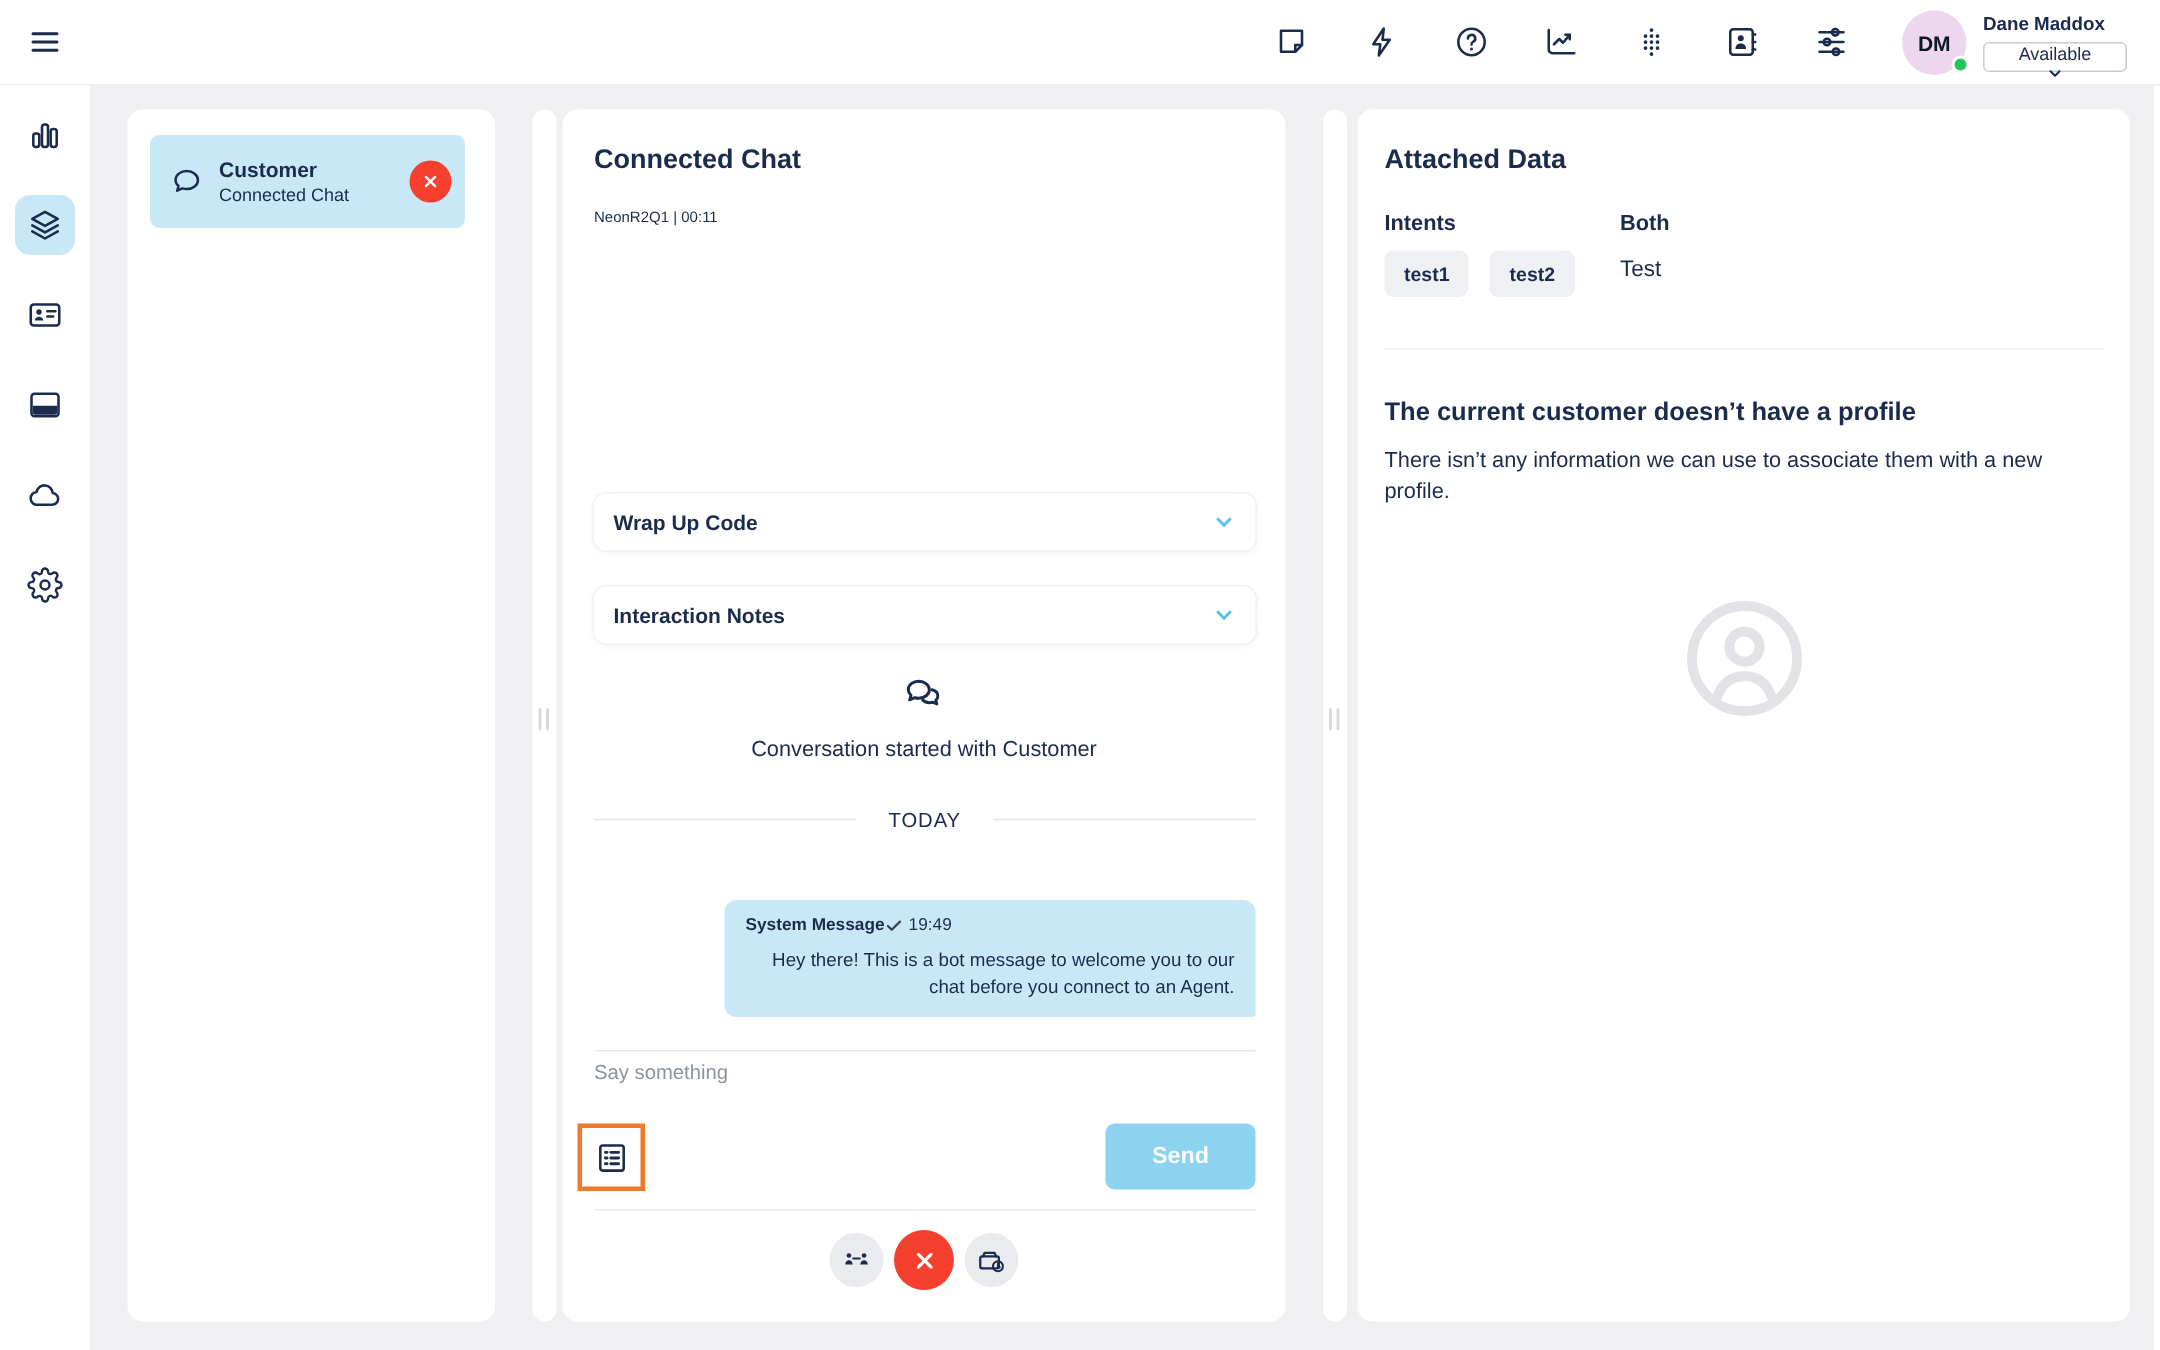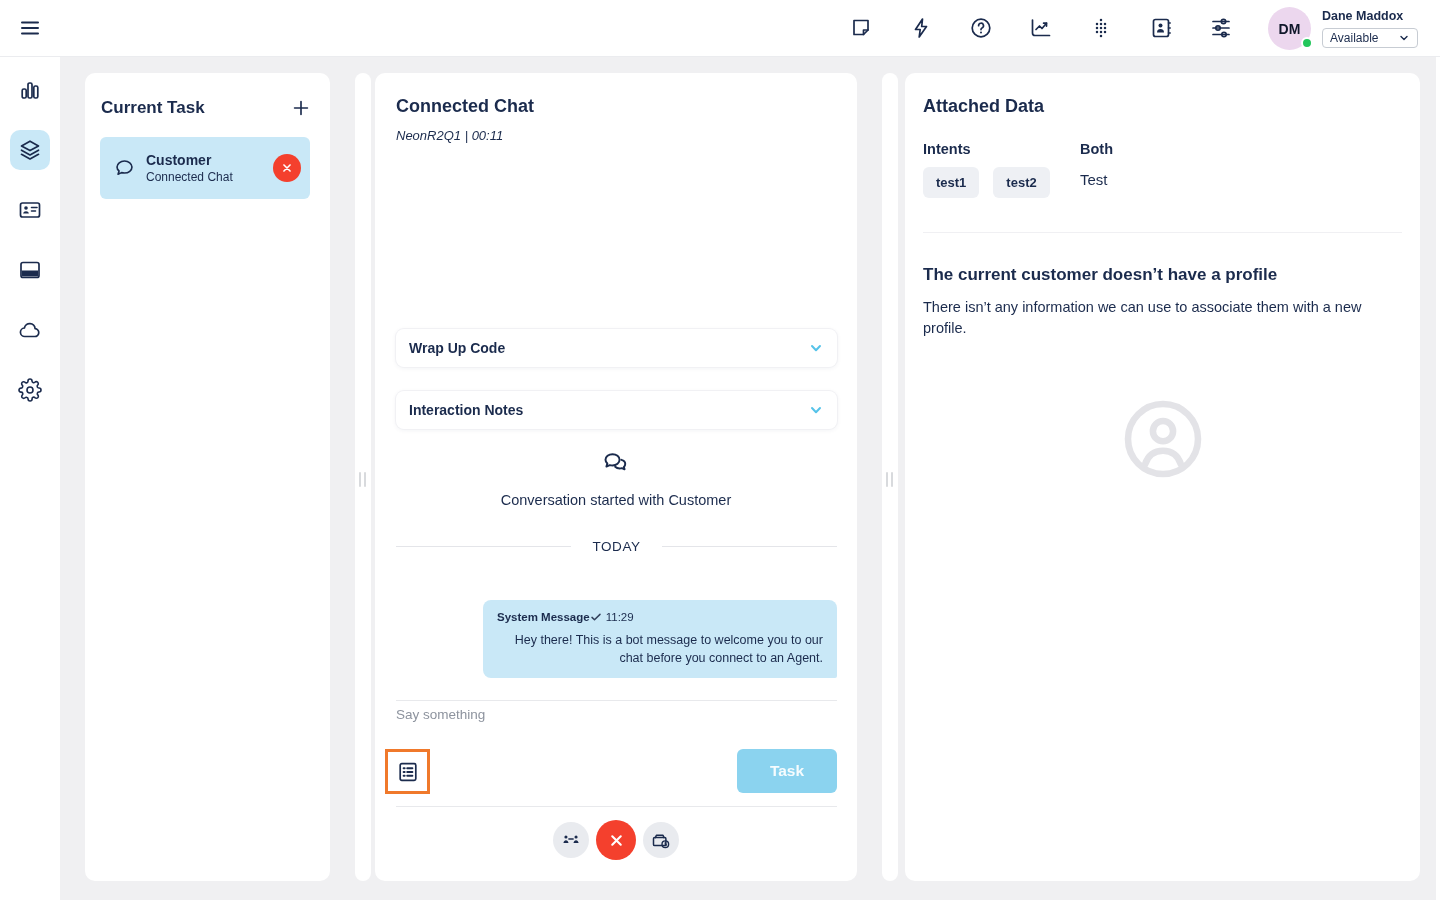--- a/index.html
+++ b/index.html
@@ -14,21 +14,21 @@
   .fillnavy { fill:#1b2b4d; stroke:none; }
 
   
   .topbar { position:absolute; left:0; top:0; width:1440px; height:57px; background:#fff; border-bottom:1px solid #ebecef; z-index:10; }
   .hamburger { position:absolute; left:15px; top:13px; width:30px; height:30px; display:flex; align-items:center; justify-content:center; cursor:pointer; background:none; border:none; }
   .topbar-icons { position:absolute; left:849px; top:16px; display:flex; gap:36px; }
   .tb-btn { width:24px; height:24px; background:none; border:none; cursor:pointer; padding:0; }
   .avatar { position:absolute; left:1268px; top:7px; width:43px; height:43px; border-radius:50%; background:#ecd7ee; display:flex; align-items:center; justify-content:center; font-size:14px; font-weight:bold; color:#0f172a; }
   .status-dot { position:absolute; right:-2px; bottom:1px; width:12px; height:12px; border-radius:50%; background:#23c65b; border:2px solid #fff; }
   .user-name { position:absolute; left:1322px; top:9px; font-size:12.5px; font-weight:bold; }
-  .status-select { position:absolute; left:1322px; top:28px; width:96px; height:20px; border:1px solid #c7ccd3; border-radius:4px; background:#fff; font-size:12px; display:flex; align-items:center; justify-content:space-between; padding:0 7px; cursor:pointer; }
+  .status-select { position:absolute; left:1322px; top:28px; width:96px; height:20px; border:1px solid #c7ccd3; border-radius:4px; background:#fff; font-size:12px; display:flex; align-items:center; justify-content:space-between; padding:0 7px; cursor:pointer;flex-direction:column; }
 
   
   .sidebar { position:absolute; left:0; top:57px; width:60px; height:843px; background:#fff; z-index:5; }
   .side-btn { position:absolute; left:10px; width:40px; height:40px; border-radius:10px; background:none; border:none; display:flex; align-items:center; justify-content:center; cursor:pointer; }
   .side-btn.active { background:#c9e8f7; }
 
   
   .main { position:absolute; left:60px; top:57px; width:1380px; height:843px; background:#f0f0f2; }
   .scroll-strip { position:absolute; right:0; top:0; width:4px; height:843px; background:#fff; }
   .panel { position:absolute; top:16px; height:808px; background:#fff; border-radius:10px; }
@@ -45,21 +45,21 @@
   .task-title { font-size:17px; font-weight:bold; }
   .add-btn { width:24px; height:24px; background:none; border:none; cursor:pointer; padding:0; }
   .task-item { margin:17px 20px 0 15px; background:#c9e8f7; border-radius:6px; height:62px; display:flex; align-items:center; padding:0 9px 0 13px; gap:10px; cursor:pointer; }
   .task-name { font-size:14px; font-weight:bold; }
   .task-type { font-size:12px; margin-top:2px; }
   .task-close { margin-left:auto; width:28px; height:28px; border-radius:50%; background:#f4402d; border:none; display:flex; align-items:center; justify-content:center; cursor:pointer; flex:none; }
 
   
   .panel-chat > * { position:absolute; }
   .chat-title { left:21px; top:23px; font-size:18px; font-weight:bold; }
-  .chat-session { left:21px; top:55px; font-size:13px;font-style:italic; }
+  .chat-session { left:21px; top:67px; font-size:10px; }
   .accordion { left:21px; width:441px; height:38px; background:#fff; border-radius:8px; box-shadow:0 0 0 1px #f1f1f4, 0 1px 5px rgba(20,40,80,.07); display:flex; align-items:center; justify-content:space-between; padding:0 13px; cursor:pointer; }
   .accordion-label { font-size:14px; font-weight:bold; }
   .acc-1 { top:256px; } .acc-2 { top:318px; }
   .convo { left:0; width:482px; top:378px; text-align:center; }
   .convo svg { margin:0 auto; }
   .convo-text { margin-top:15px; font-size:14.5px; }
   .today { left:21px; width:441px; top:466px; display:flex; align-items:center; gap:21px; font-size:13.5px; letter-spacing:.6px; }
   .today i { flex:1; height:1px; background:#e4e5e9; }
   .bubble { left:108px; width:354px; top:527px; height:78px; background:#c9e8f7; border-radius:8px 8px 2px 8px; padding:11px 14px 0 14px; }
   .bubble-head { display:flex; align-items:center; }
@@ -242,30 +242,20 @@
           <circle class="stroke" style="stroke-width:1.6" cx="12" cy="12" r="3"></circle>
           <path class="stroke" style="stroke-width:1.6" d="M19.4 15a1.65 1.65 0 0 0 .33 1.82l.06.06a2 2 0 0 1 0 2.83 2 2 0 0 1-2.83 0l-.06-.06a1.65 1.65 0 0 0-1.82-.33 1.65 1.65 0 0 0-1 1.51V21a2 2 0 0 1-2 2 2 2 0 0 1-2-2v-.09A1.65 1.65 0 0 0 9 19.4a1.65 1.65 0 0 0-1.82.33l-.06.06a2 2 0 0 1-2.83 0 2 2 0 0 1 0-2.83l.06-.06a1.65 1.65 0 0 0 .33-1.82 1.65 1.65 0 0 0-1.51-1H3a2 2 0 0 1-2-2 2 2 0 0 1 2-2h.09A1.65 1.65 0 0 0 4.6 9a1.65 1.65 0 0 0-.33-1.82l-.06-.06a2 2 0 0 1 0-2.83 2 2 0 0 1 2.83 0l.06.06a1.65 1.65 0 0 0 1.82.33H9a1.65 1.65 0 0 0 1-1.51V3a2 2 0 0 1 2-2 2 2 0 0 1 2 2v.09a1.65 1.65 0 0 0 1 1.51 1.65 1.65 0 0 0 1.82-.33l.06-.06a2 2 0 0 1 2.83 0 2 2 0 0 1 0 2.83l-.06.06a1.65 1.65 0 0 0-.33 1.82V9a1.65 1.65 0 0 0 1.51 1H21a2 2 0 0 1 2 2 2 2 0 0 1-2 2h-.09a1.65 1.65 0 0 0-1.51 1z"></path>
         </svg>
     </span>
   </button>
 </nav>
 
 <main class="main">
 
   <section class="panel panel-task">
-    <div class="task-head">
-      <span class="task-title">Current Task</span>
-      <button class="add-btn">
-        <span>
-          <svg width="22" height="22" viewBox="0 0 24 24">
-              <path class="stroke" style="stroke-width:1.8" d="M12 5v14M5 12h14"></path>
-            </svg>
-        </span>
-      </button>
-    </div>
     <div class="task-item">
       <span>
         <svg width="23" height="23" viewBox="0 0 24 24">
             <path class="stroke" d="M12 4.2c-4.3 0-7.8 2.8-7.8 6.2 0 1.6.8 3.1 2.1 4.2l-1 3.3 3.6-1.6c.97.3 2 .45 3.1.45 4.3 0 7.8-2.8 7.8-6.2S16.3 4.2 12 4.2z"></path>
           </svg>
       </span>
       <span>
         <div class="task-name">Customer</div>
         <div class="task-type">Connected Chat</div>
       </span>
@@ -325,41 +315,41 @@
 
     <div class="bubble">
       <div class="bubble-head">
         <span class="bubble-sender">System Message</span>
         <span class="bubble-meta">
           <span>
             <svg width="12" height="12" viewBox="0 0 12 12">
                 <path d="m2 6.4 2.5 2.4L10 3.4" fill="none" stroke="#33415c" stroke-width="1.5" stroke-linecap="round" stroke-linejoin="round"></path>
               </svg>
           </span>
-          <span>11:29</span>
+          <span>19:49</span>
         </span>
       </div>
       <div class="bubble-text">Hey there! This is a bot message to welcome you to our chat before you connect to an Agent.</div>
     </div>
 
     <div class="chat-divider div-1"></div>
     <input class="say-input" type="text" placeholder="Say something" style="">
 
     <div class="quick-replies-highlight">
       <button class="quick-replies-btn">
         <span>
           <svg width="24" height="24" viewBox="0 0 24 24">
               <rect class="stroke" x="4.2" y="3.6" width="15.6" height="16.8" rx="1.6"></rect>
               <path class="stroke" style="stroke-width:1.9" d="M7.6 8.2h1.1M7.6 12h1.1M7.6 15.8h1.1"></path>
               <path class="stroke" style="stroke-width:1.9" d="M11.2 8.2h5.2M11.2 12h5.2M11.2 15.8h5.2"></path>
             </svg>
         </span>
       </button>
     </div>
-    <button class="send-btn">Task</button>
+    <button class="send-btn">Send</button>
 
     <div class="chat-divider div-2"></div>
 
     <div class="bottom-actions">
       <button class="round-btn">
         <span>
           <svg width="22" height="22" viewBox="0 0 24 24">
               <circle class="fillnavy" cx="6.5" cy="8.7" r="1.7"></circle>
               <path class="fillnavy" d="M3.7 15.3c.3-2 1.4-3.1 2.8-3.1s2.5 1.1 2.8 3.1z"></path>
               <circle class="fillnavy" cx="17.5" cy="8.7" r="1.7"></circle>

